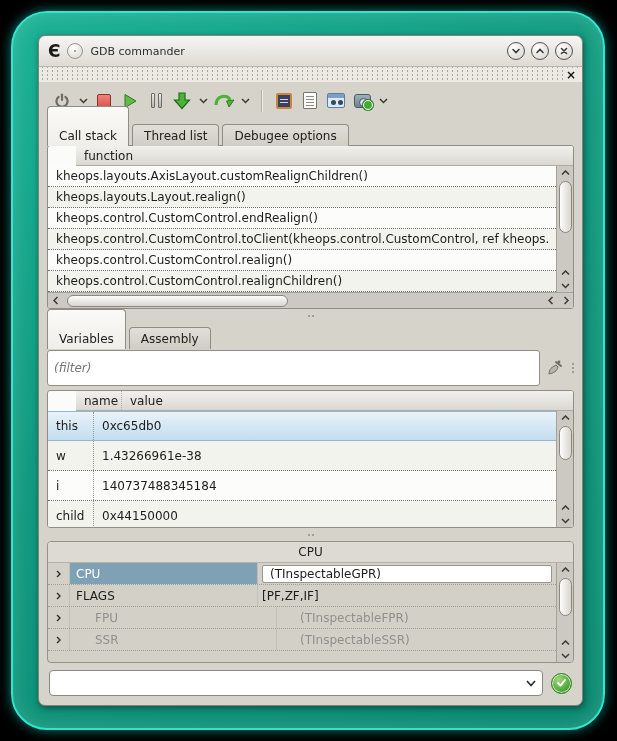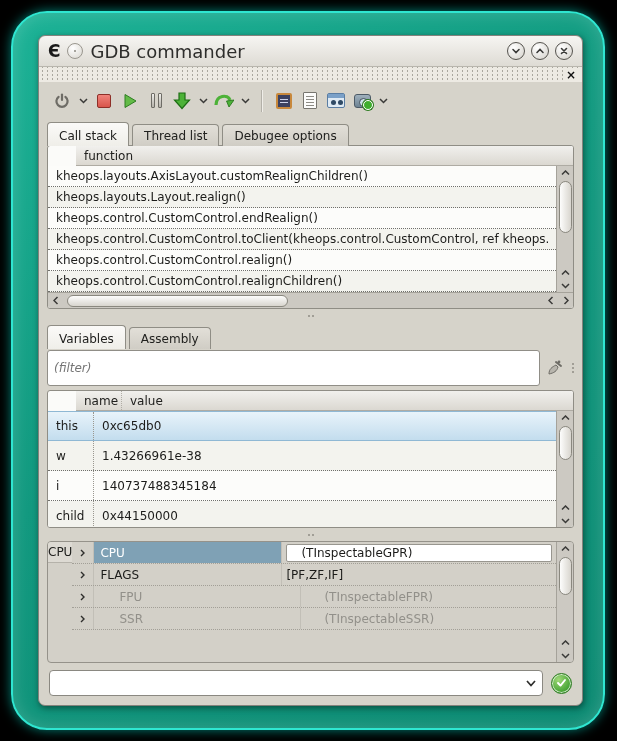--- a/index.html
+++ b/index.html
@@ -23,21 +23,21 @@
 
   
   .titlebar { height:31px; flex:0 0 31px; display:flex; align-items:center; gap:7px;
               padding:0 9px; background:linear-gradient(#f6f5f2,#dedbd4);
               border-bottom:1px solid #b9b6ae; border-radius:7px 7px 0 0; }
   .app-icon { font-weight:bold; font-size:17px; color:#1a1a1a; line-height:1; }
   .menu-btn { width:16px; height:16px; border-radius:50%; border:1px solid #9a978f;
               background:radial-gradient(circle at 35% 30%, #ffffff, #d8d5ce);
               display:inline-flex; align-items:center; justify-content:center; }
   .menu-btn::after { content:""; width:2px; height:2px; background:#8b8880; border-radius:50%; }
-  .title { font-size:18px; color:#2e2e2c; }
+  .title { font-size:11px; color:#2e2e2c; }
   .winbtns { margin-left:auto; display:flex; gap:6px; }
   .wbtn { width:18px; height:18px; border-radius:50%; border:1px solid #55534e;
           background:radial-gradient(circle at 35% 30%, #ffffff, #d3d0c9);
           display:inline-flex; align-items:center; justify-content:center; cursor:default; }
 
   
   .dockbar { height:15px; flex:0 0 15px; background:#edeae3;
              background-image:radial-gradient(circle, #aaa79e 0.9px, transparent 1.1px);
              background-size:5px 4px; background-position:1px 2px;
              display:flex; align-items:center; }
@@ -78,21 +78,21 @@
   .icon-cam::after { content:""; position:absolute; right:-3px; bottom:-3px; width:8px; height:8px;
                      border-radius:50%; background:#3fae2e; border:1px solid #fff;
                      box-shadow:0 0 0 1px #2a7a1e; }
 
   
   .tabs-row { display:flex; align-items:flex-end; padding:0 8px; height:26px; flex:0 0 26px;
               position:relative; z-index:3; }
   .tab { font-size:12px; color:#21211f; padding:4px 11px 3px; margin-right:3px;
          border:1px solid #8f8d85; border-bottom:none; border-radius:4px 4px 0 0;
          background:linear-gradient(#e2dfd8,#d0cdc5); position:relative; top:1px; }
-  .tab.active { background:linear-gradient(#fbfaf8,#efeee9); padding-top:6px; z-index:4; }
+  .tab.active { background:linear-gradient(#fbfaf8,#efeee9); padding-top:22px; z-index:4; }
 
   
   .panel { margin:0 8px; border:1px solid #8f8d85; border-radius:3px; background:#fbfbf9;
            position:relative; z-index:2; overflow:hidden; display:flex; flex-direction:column; }
   .list-header { height:20px; flex:0 0 20px; display:flex; align-items:center;
                  background:linear-gradient(#f1f0ed,#dbd8d1); border-bottom:1px solid #aeaba3;
                  font-size:12px; color:#21211f;margin-left:28px; }
   .list-body { flex:1; overflow:hidden; position:relative; }
   .vscroll { position:absolute; right:0; top:0; bottom:0; width:17px; background:#ccc9c2;
              border-left:1px solid #a5a29a; display:flex; flex-direction:column; align-items:center; }
@@ -133,35 +133,35 @@
                       border-bottom:1px solid #8fb8d4; }
   .var-name { width:46px; flex:0 0 46px; padding-left:8px; border-right:1px dotted #9a978f;
               height:100%; display:flex; align-items:center; }
   .var-val { padding-left:8px; white-space:nowrap; }
   .vh-name { width:46px; flex:0 0 46px; padding-left:8px; border-right:1px dotted #b0ada5;
              height:100%; display:flex; align-items:center; }
   .vh-val { padding-left:8px; }
 
   
   .cpu-group { margin:0 8px; border:1px solid #95928a; border-radius:4px; background:#d3d0c8;
-               display:flex; flex-direction:row; overflow:hidden; }
+               display:flex; flex-direction:column; overflow:hidden; }
   .cpu-title { height:21px; flex:0 0 21px; display:flex; align-items:center; justify-content:center;
                font-size:12px; color:#21211f; background:#dddad3; border-bottom:1px solid #b5b2aa; }
   .cpu-body { flex:1; position:relative; overflow:hidden; }
   .cpu-row { height:22px; display:flex; align-items:stretch; border-bottom:1px dotted #a29f97;
              font-size:12px; margin-right:17px; }
   .cpu-arrow { width:22px; flex:0 0 22px; display:flex; align-items:center; justify-content:center;
                border-right:1px solid #c2bfb7; }
   .cpu-name { width:188px; flex:0 0 188px; display:flex; align-items:center; padding-left:6px;
               color:#1c1c1a; border-right:1px solid #c2bfb7; }
   .cpu-row.selected .cpu-name { background:#7fa1b5; color:#fff; }
   .cpu-row.disabled .cpu-name, .cpu-row.disabled .cpu-val { color:#92908a;margin-left:19px; }
   .cpu-val { flex:1; display:flex; align-items:center; padding:1px 4px; color:#1c1c1a; }
   .cpu-edit { flex:1; height:18px; background:#fff; border:1px solid #98968f; border-radius:2px;
-              display:flex; align-items:center; padding-left:14px; color:#1c1c1a; }
+              display:flex; align-items:center; padding-left:7px; color:#1c1c1a; }
 
   
   .command-row { margin-top:auto; display:flex; align-items:center; gap:8px; padding:7px 10px 10px; }
   .combo { flex:1; height:26px; background:#fff; border:1px solid #8a8881; border-radius:4px;
            display:flex; align-items:center; }
   .combo input { flex:1; border:none; outline:none; height:100%; padding:0 7px; font-size:12px;
                  background:transparent; font-family:"DejaVu Sans",sans-serif; }
   .combo .dd { width:22px; display:flex; align-items:center; justify-content:center; }
   .okbtn { width:21px; height:21px; border-radius:50%;
            background:radial-gradient(circle at 35% 30%, #9fd878, #44a333 70%, #2e8423);

